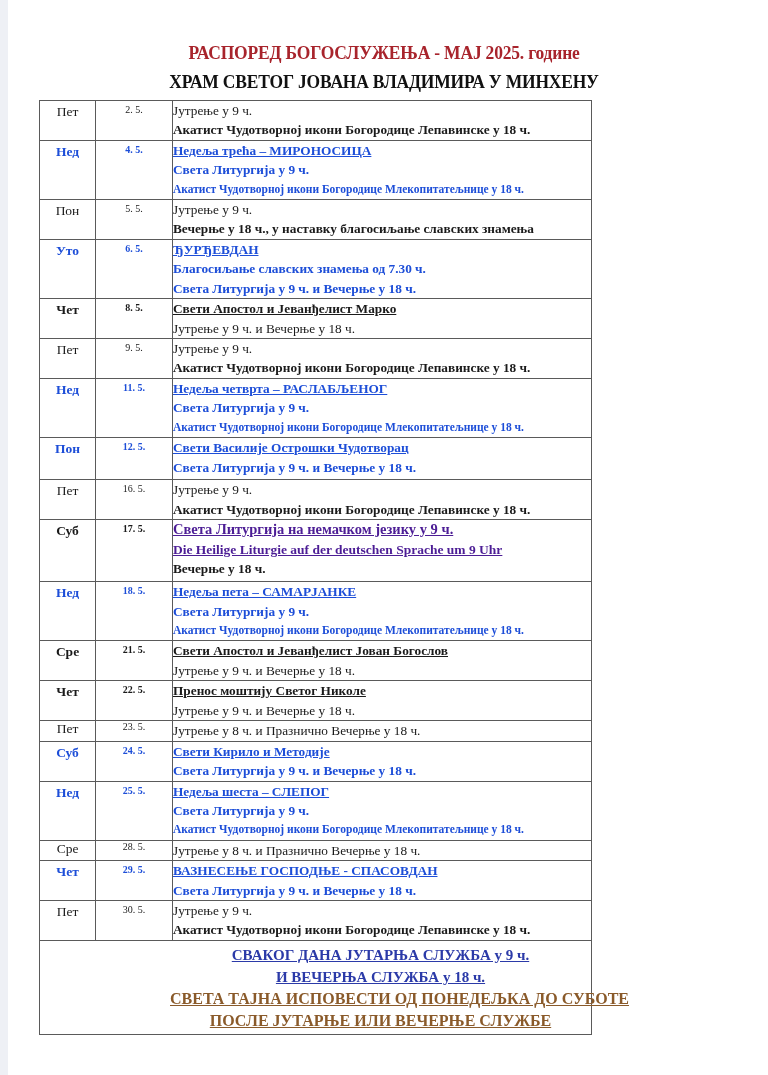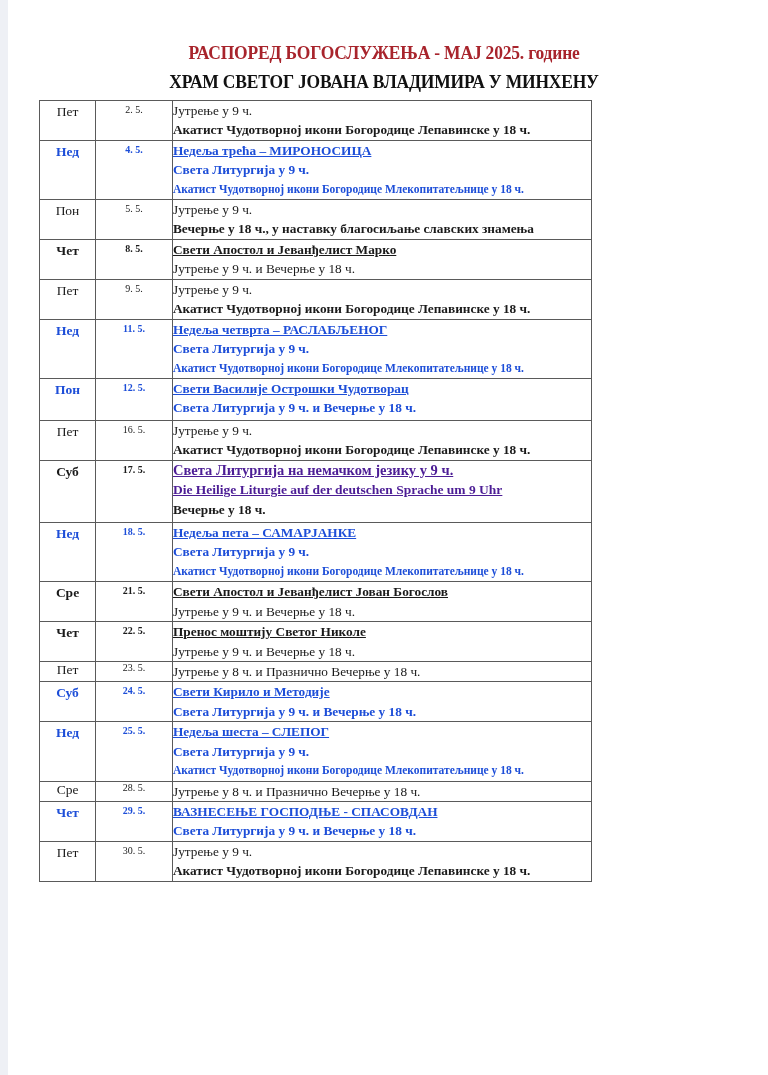--- a/index.html
+++ b/index.html
@@ -70,20 +70,29 @@
 
     <tr style="height:40px">
       <td class="day">Пон</td>
       <td class="date">5. 5.</td>
       <td class="content">
         <span class="line">Јутрење у 9 ч.</span>
         <span class="line b">Вечерње у 18 ч., у наставку благосиљање славских знамења</span>
       </td>
     </tr>
 
+    <tr style="height:59px">
+      <td class="day b red">Уто</td>
+      <td class="date b red">6. 5.</td>
+      <td class="content">
+        <span class="line b u red">ЂУРЂЕВДАН</span>
+        <span class="line b red">Благосиљање славских знамења од 7.30 ч.</span>
+        <span class="line b red">Света Литургија у 9 ч. и Вечерње у 18 ч.</span>
+      </td>
+    </tr>
 
     <tr style="height:39px">
       <td class="day b">Чет</td>
       <td class="date b">8. 5.</td>
       <td class="content">
         <span class="line b u">Свети Апостол и Јеванђелист Марко</span>
         <span class="line">Јутрење у 9 ч. и Вечерње у 18 ч.</span>
       </td>
     </tr>
 
@@ -208,14 +217,22 @@
 
     <tr style="height:39px">
       <td class="day">Пет</td>
       <td class="date">30. 5.</td>
       <td class="content">
         <span class="line">Јутрење у 9 ч.</span>
         <span class="line b">Акатист Чудотворној икони Богородице Лепавинске у 18 ч.</span>
       </td>
     </tr>
 
+    <tr style="height:92px">
+      <td class="footer" colspan="3">
+        <span class="line u blue">СВАКОГ ДАНА ЈУТАРЊА СЛУЖБА у 9 ч.</span>
+        <span class="line u blue">И ВЕЧЕРЊА СЛУЖБА у 18 ч.</span>
+        <span class="line u brown">СВЕТА ТАЈНА ИСПОВЕСТИ ОД ПОНЕДЕЉКА ДО СУБОТЕ</span>
+        <span class="line u brown">ПОСЛЕ ЈУТАРЊЕ ИЛИ ВЕЧЕРЊЕ СЛУЖБЕ</span>
+      </td>
+    </tr>
   </tbody>
 </table>
 
 </body></html>

